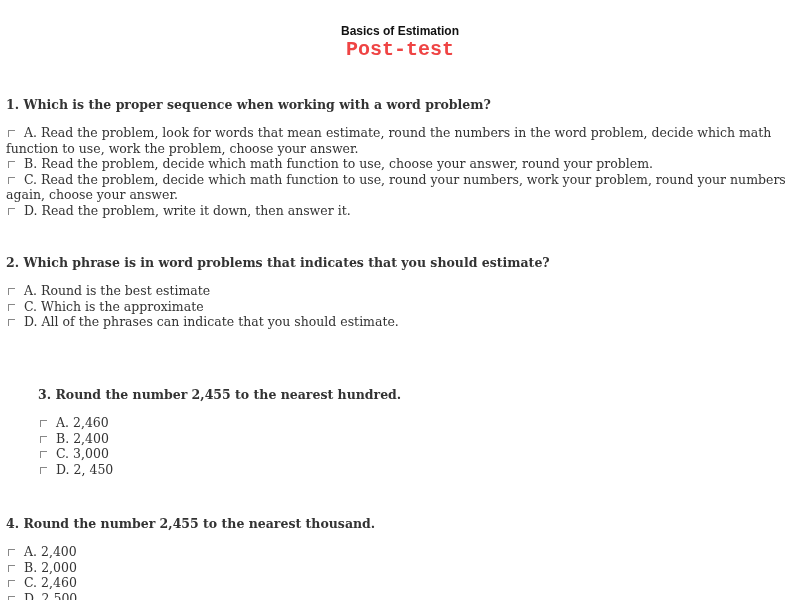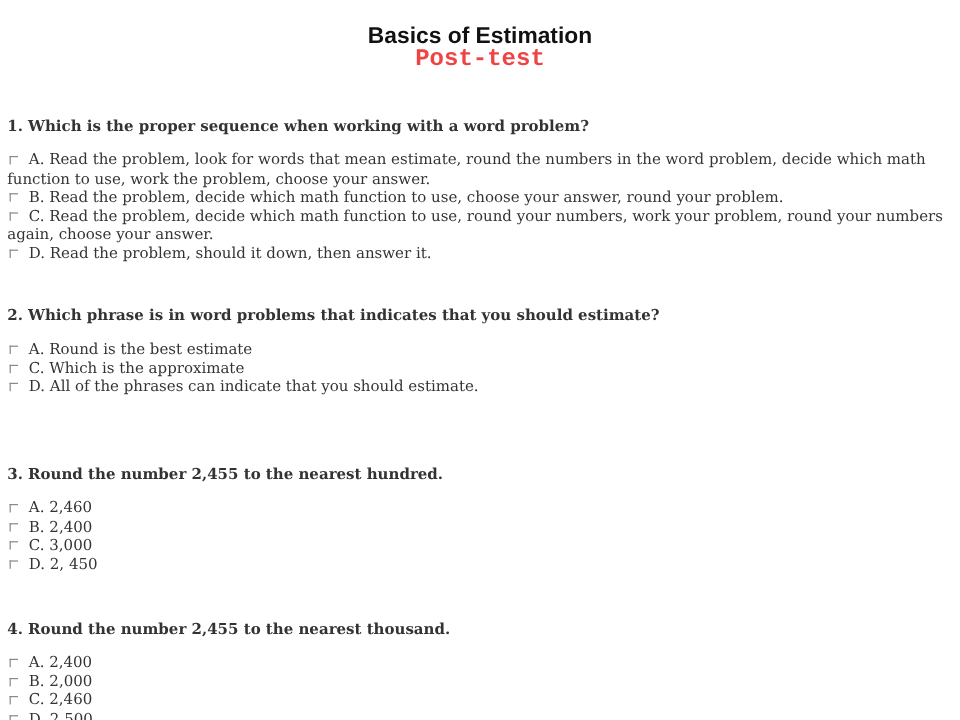--- a/index.html
+++ b/index.html
@@ -16,21 +16,21 @@
       font-family: "DejaVu Serif", serif;
       font-size: 12.5px;
     }
     .header {
       text-align: center;
       padding-top: 20px;
     }
     .title {
       font-family: "Liberation Sans", sans-serif;
       font-weight: bold;
-      font-size: 19px;
+      font-size: 12px;
       color: #111111;
       line-height: 22px;
     }
     .subtitle {
       font-family: Liberation Mono, monospace;
       font-weight: bold;
       font-size: 20px;
       color: #ef4444;
       line-height: 16px;
     }
@@ -65,31 +65,31 @@
 <div class="header">
   <div class="title">Basics of Estimation</div>
   <div class="subtitle">Post-test</div>
 </div>
 
 <div class="question" style="top:97px;">
   <div class="q-text">1. Which is the proper sequence when working with a word problem?</div>
   <div class="option"><span class="radio"></span><span>A. Read the problem, look for words that mean estimate, round the numbers in the word problem, decide which math function to use, work the problem, choose your answer.</span></div>
   <div class="option"><span class="radio"></span><span>B. Read the problem, decide which math function to use, choose your answer, round your problem.</span></div>
   <div class="option"><span class="radio"></span><span>C. Read the problem, decide which math function to use, round your numbers, work your problem, round your numbers again, choose your answer.</span></div>
-  <div class="option"><span class="radio"></span><span>D. Read the problem, should it down, then answer it.</span></div>
+  <div class="option"><span class="radio"></span><span>D. Read the problem, write it down, then answer it.</span></div>
 </div>
 
 <div class="question" style="top:255px;">
   <div class="q-text">2. Which phrase is in word problems that indicates that you should estimate?</div>
   <div class="option"><span class="radio"></span><span>A. Round is the best estimate</span></div>
   <div class="option"><span class="radio"></span><span>C. Which is the approximate</span></div>
   <div class="option"><span class="radio"></span><span>D. All of the phrases can indicate that you should estimate.</span></div>
 </div>
 
-<div class="question" style="top:387px;">
+<div class="question" style="top:387px;margin-left:32px;">
   <div class="q-text">3. Round the number 2,455 to the nearest hundred.</div>
   <div class="option"><span class="radio"></span><span>A. 2,460</span></div>
   <div class="option"><span class="radio"></span><span>B. 2,400</span></div>
   <div class="option"><span class="radio"></span><span>C. 3,000</span></div>
   <div class="option"><span class="radio"></span><span>D. 2, 450</span></div>
 </div>
 
 <div class="question" style="top:516px;">
   <div class="q-text">4. Round the number 2,455 to the nearest thousand.</div>
   <div class="option"><span class="radio"></span><span>A. 2,400</span></div>

